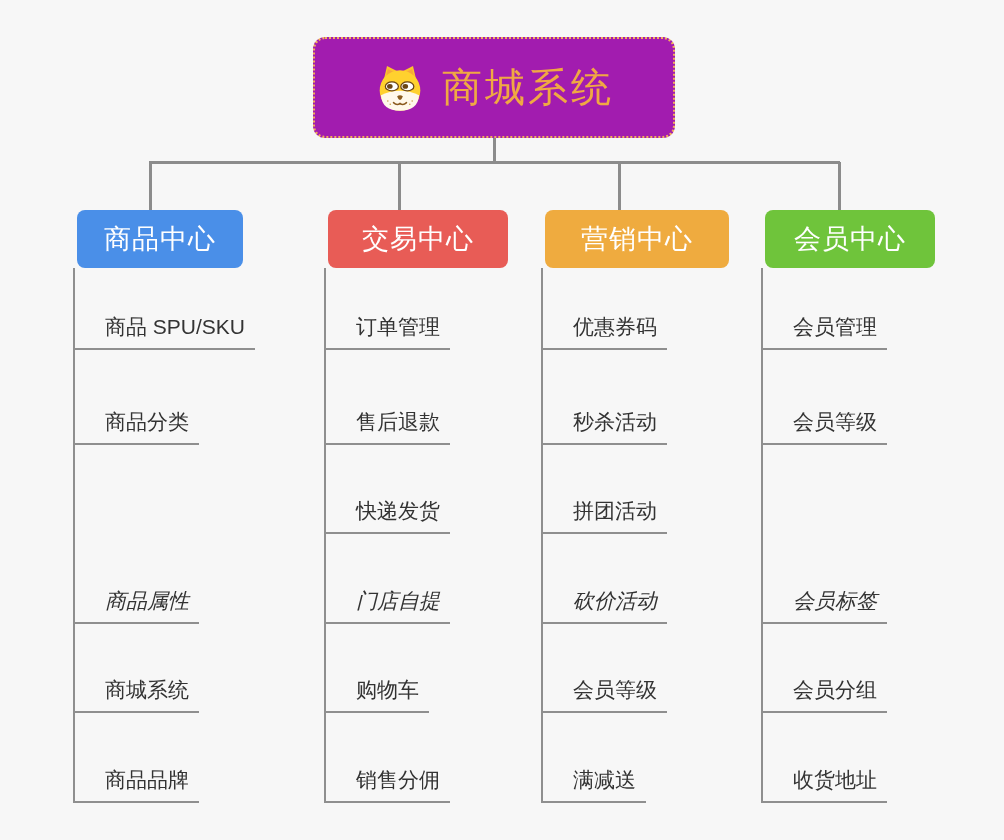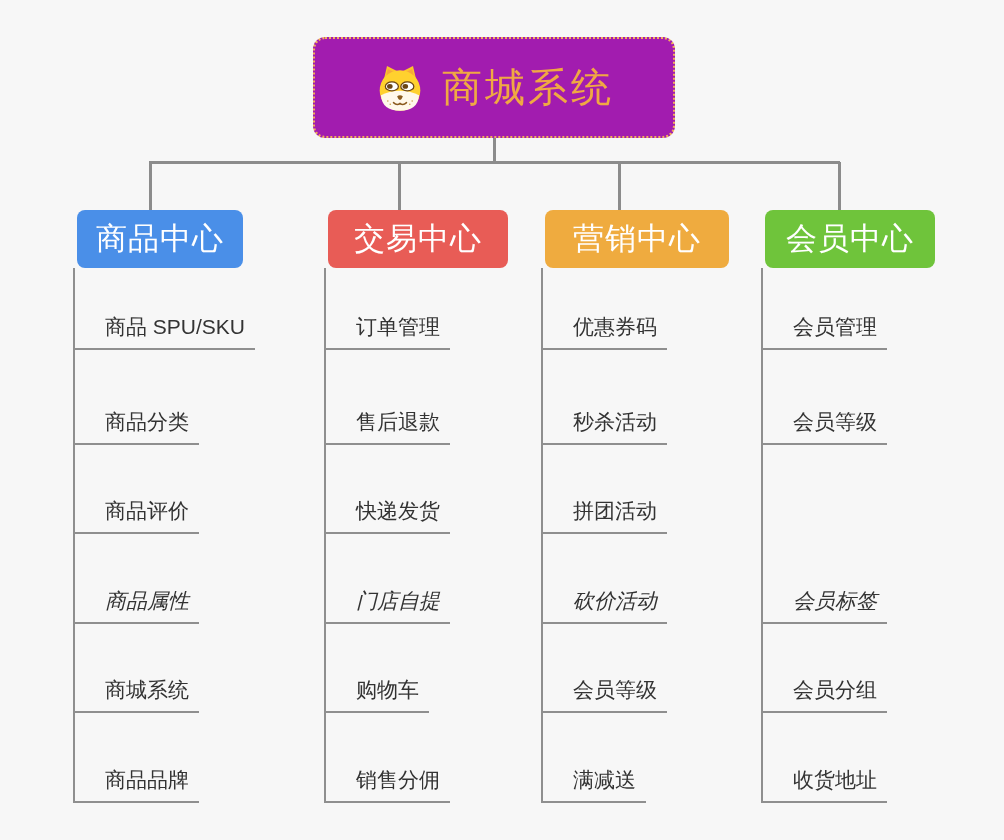--- a/index.html
+++ b/index.html
@@ -46,21 +46,21 @@
   .b0 { left: 57px;  width: 186px; }
   .b1 { left: 308px; width: 200px; }
   .b2 { left: 525px; width: 204px; }
   .b3 { left: 745px; width: 190px; }
 
   .head {
     height: 58px;
     border-radius: 8px;
     display: flex; align-items: center; justify-content: center;
     color: #ffffff;
-    font-size: 31px;
+    font-size: 27px;
     letter-spacing: 1px;
     cursor: pointer;
     margin-left: 20px;
   }
   .spine {
     position: absolute;
     left: 16px; top: 58px;
     width: 2px; height: 533px;
     background: #8f8f8f;
   }
@@ -123,21 +123,20 @@
       </svg>
     </span>
     <span class="root-title">商城系统</span>
   </div>
 
   <div class="branch b0">
     <div class="head" style="background: rgb(74, 143, 232);">商品中心</div>
     <div class="spine"></div>
     <div class="leaf l1">商品 SPU/SKU</div>
     <div class="leaf l2">商品分类</div>
-    <div class="leaf l3">商品评价</div>
     <div class="leaf l4">商品属性</div>
     <div class="leaf l5">商城系统</div>
     <div class="leaf l6">商品品牌</div>
   </div>
 
   <div class="branch b1">
     <div class="head" style="background: rgb(232, 92, 86);">交易中心</div>
     <div class="spine"></div>
     <div class="leaf l1">订单管理</div>
     <div class="leaf l2">售后退款</div>

